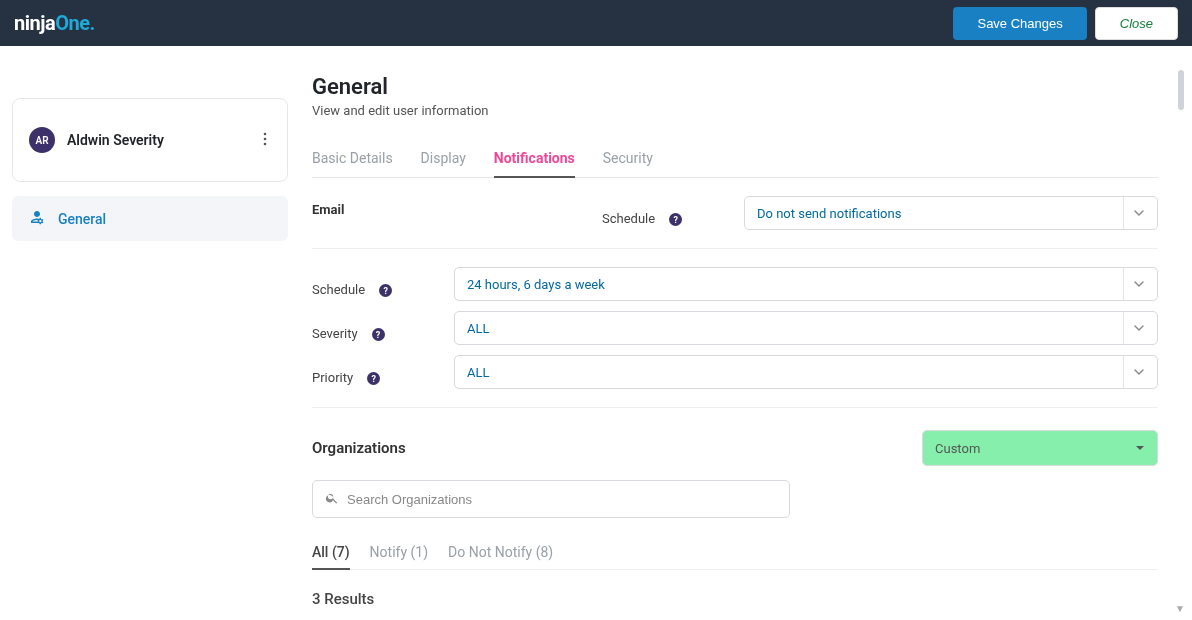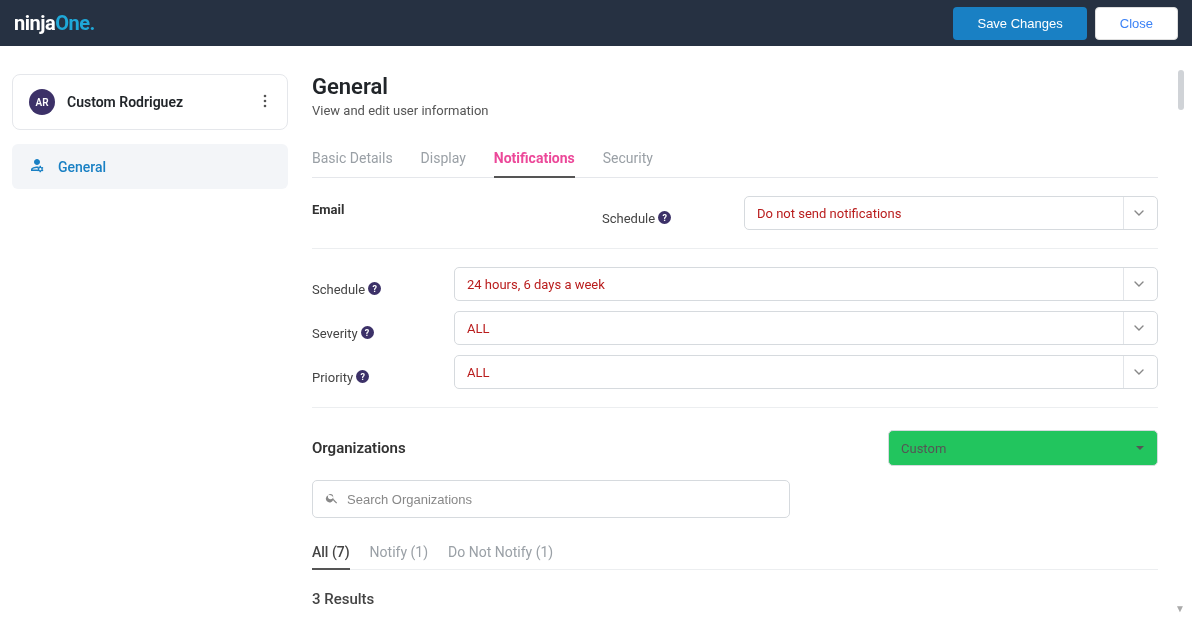--- a/index.html
+++ b/index.html
@@ -26,39 +26,40 @@
   .topbar-actions { display:flex; gap:8px; }
   .btn {
     border-radius:4px;
     padding:8px 24px;
     font-size:13px;
     font-weight:500;
     cursor:pointer;
     border:none;
   }
   .btn-primary { background:#1980c4; color:#fff; }
-  .btn-secondary { background:#fff; color:#3b82f6; border:1px solid #ddd; }
+  .btn-secondary { background:#fff; color:#15803d; border:1px solid #ddd;font-style:italic; }
 
   .body-wrap {
     display:flex;
     padding: 28px 12px 0 12px;
     gap: 24px;
     height: calc(620px - 46px);
     position:relative;
   }
   .sidebar { width:276px; flex-shrink:0; }
   .user-card {
     border:1px solid #e5e7eb;
     border-radius:8px;
     background:#fff;
-    padding:14px 16px;
+    padding:28px 16px;
     display:flex;
     align-items:center;
     justify-content:space-between;
     margin-bottom:14px;
+    margin-top:24px;
   }
   .user-left { display:flex; align-items:center; gap:12px;}
   .avatar {
     width:26px; height:26px; border-radius:50%;
     background:#3c3168; color:#fff; font-size:10px; font-weight:600;
     display:flex; align-items:center; justify-content:center;
   }
   .user-name { font-weight:600; font-size:14px; color:#212529;}
   .more-icon { color:#555; cursor:pointer; padding:4px;}
   .nav-item {
@@ -101,59 +102,59 @@
     font-weight:700;
     color:#333;
     padding-top:6px;
   }
   .fields { flex:1; display:flex; flex-direction:column; gap:10px;}
   .field { display:flex; align-items:center; gap:16px;}
   .field-label {
     width:126px;
     font-size:13px;
     color:#444;
-    display:flex; align-items:flex-start; gap:3px;margin-top:11px;
+    display:flex; align-items:flex-end; gap:14px;margin-top:11px;
   }
   .help-icon {
     width:13px; height:13px; border-radius:50%;
     background:#3c3168; color:#fff; font-size:9px;
     display:inline-flex; align-items:center; justify-content:center;
     font-weight:700;
   }
   .select {
     flex:1;
     border:1px solid #d6dade;
     border-radius:5px;
     background:#fff;
     height:34px;
     display:flex;
     align-items:center;
     justify-content:space-between;
     padding:0 4px 0 12px;
     font-size:13px;
-    color:#b91c1c;
+    color:#0369a1;
     cursor:pointer;
   }
   .select-caret {
     border-left:1px solid #e2e5e9;
     width:30px; height:100%;
     display:flex; align-items:center; justify-content:center;
     color:#888;
   }
 
   .org-header {
     display:flex; align-items:center; justify-content:space-between;
     margin-top:22px; margin-bottom:14px;
   }
   .org-title { font-size:15px; font-weight:600; color:#333;}
   .org-select {
     border:1px solid #d6dade;
     border-radius:5px;
-    background:#22c55e;
-    height:36px; width:270px;
+    background:#86efac;
+    height:36px; width:236px;
     display:flex; align-items:center; justify-content:space-between;
     padding:0 12px;
     font-size:13px; color:#555; cursor:pointer;
   }
 
   .search-box {
     border:1px solid #d6dade;
     border-radius:5px;
     height:38px;
     width:478px;
@@ -196,21 +197,21 @@
     <button class="btn btn-primary">Save Changes</button>
     <button class="btn btn-secondary">Close</button>
   </div>
 </div>
 
 <div class="body-wrap">
   <div class="sidebar">
     <div class="user-card">
       <div class="user-left">
         <div class="avatar">AR</div>
-        <div class="user-name">Custom Rodriguez</div>
+        <div class="user-name">Aldwin Severity</div>
       </div>
       <div class="more-icon">
         <svg width="4" height="14" viewBox="0 0 4 14">
             <circle cx="2" cy="2" r="1.3" fill="#555"></circle>
             <circle cx="2" cy="7" r="1.3" fill="#555"></circle>
             <circle cx="2" cy="12" r="1.3" fill="#555"></circle>
           </svg>
       </div>
     </div>
     <div class="nav-item">
@@ -318,21 +319,21 @@
         <svg width="14" height="14" viewBox="0 0 24 24">
             <path d="M15.5 14h-.8l-.3-.3A6.5 6.5 0 1 0 14 15.5l.3.3v.8l5 5 1.5-1.5-5-5zm-6 0A4.5 4.5 0 1 1 14 9.5 4.5 4.5 0 0 1 9.5 14z" fill="#888"></path>
           </svg>
       </span>
       <input type="text" placeholder="Search Organizations" style="">
     </div>
 
     <div class="filter-tabs">
       <div class="filter-tab active">All (7)</div>
       <div class="filter-tab">Notify (1)</div>
-      <div class="filter-tab">Do Not Notify (1)</div>
+      <div class="filter-tab">Do Not Notify (8)</div>
     </div>
 
     <div class="results">3 Results</div>
   </div>
 
   <div class="scroll-indicator"></div>
   <div class="scroll-down-arrow">▼</div>
 </div>
 
 </body></html>

